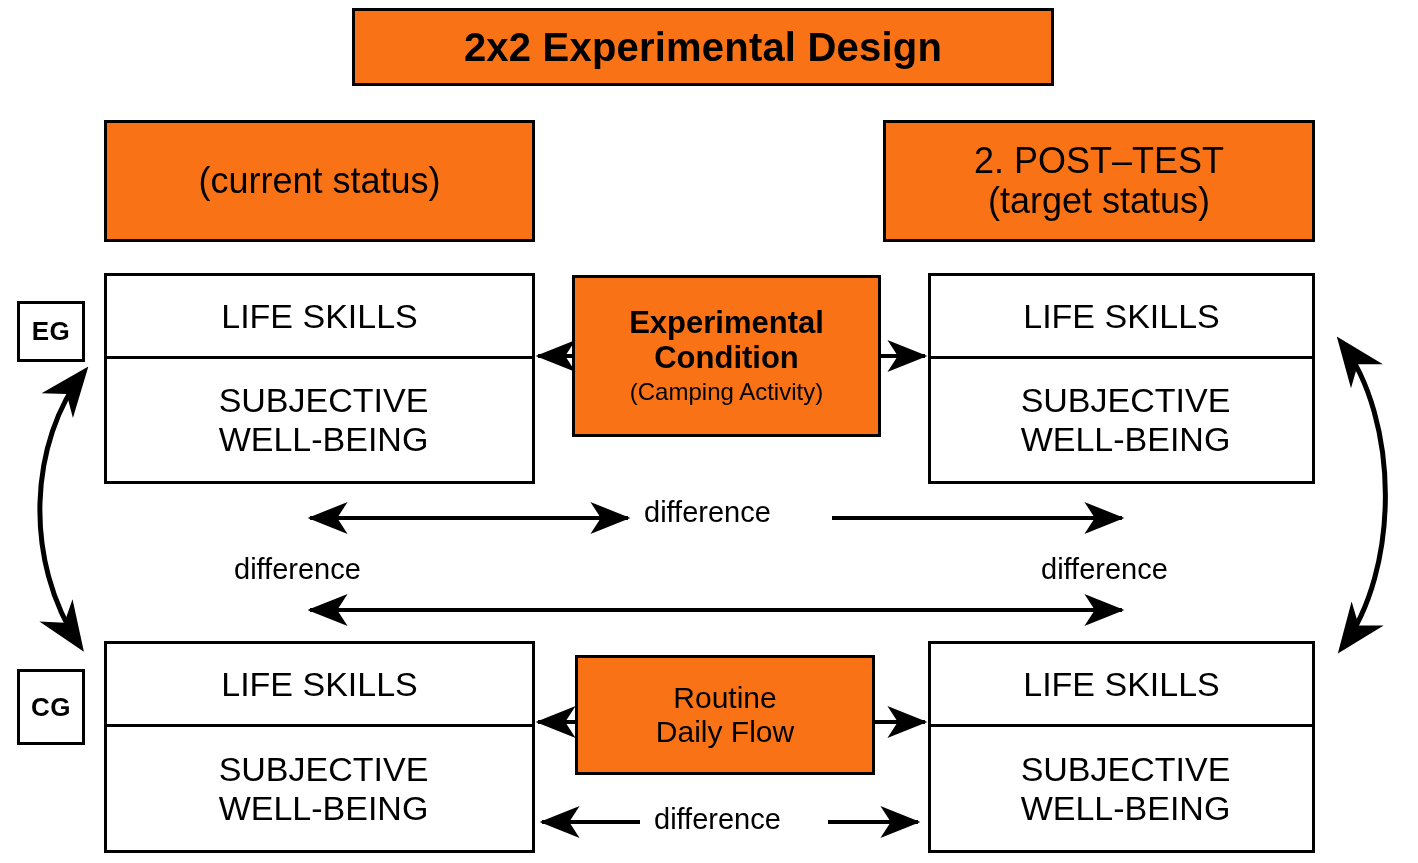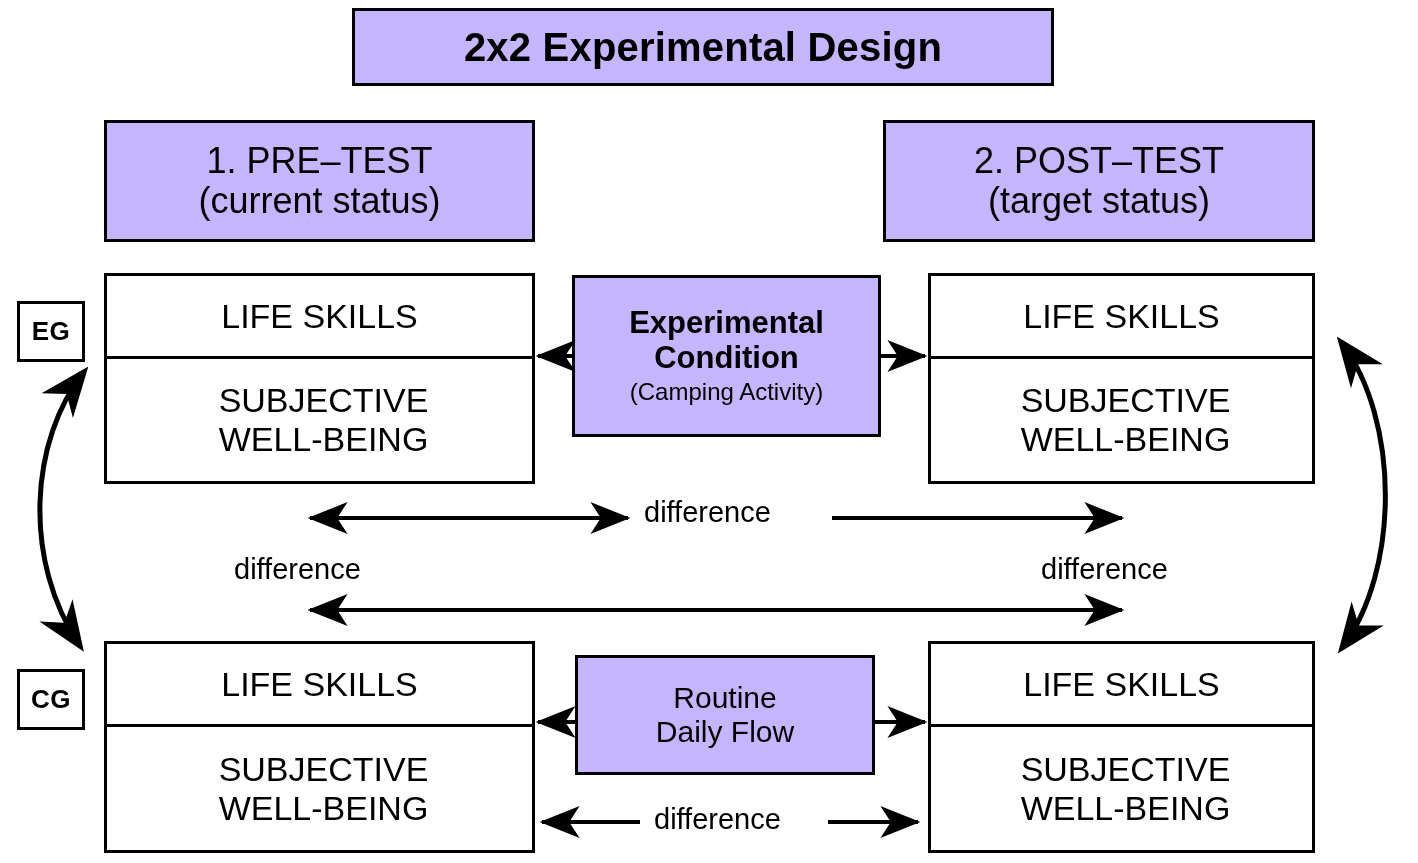--- a/index.html
+++ b/index.html
@@ -15,21 +15,21 @@
     position: relative;
     width: 1418px;
     height: 863px;
     background: #ffffff;
     overflow: hidden;
   }
   .box {
     position: absolute;
     box-sizing: border-box;
     border: 3px solid #000;
-    background: #c4b5fd;
+    background: #f97316;
     display: flex;
     flex-direction: column;
     align-items: center;
     justify-content: center;
     text-align: center;
     line-height: 1.12;
   }
   
   #title-box {
     left: 352px; top: 8px; width: 702px; height: 78px;
@@ -63,21 +63,21 @@
     background: #fff;
     display: flex;
     align-items: center;
     justify-content: center;
     font-size: 26px;
     font-weight: 700;
     letter-spacing: 0.5px;
     margin-left: 6px;
   }
   #eg-chip { left: 11px; top: 301px; width: 68px; height: 61px; }
-  #cg-chip { left: 11px; top: 669px; width: 68px; height: 61px; }
+  #cg-chip { left: 11px; top: 669px; width: 68px; height: 76px; }
   
   .measure-box {
     position: absolute;
     box-sizing: border-box;
     border: 3px solid #000;
     background: #fff;
     display: flex;
     flex-direction: column;
   }
   .measure-box .cell {
@@ -137,21 +137,20 @@
 </head>
 <body>
 
 <div id="stage">
 
   <div class="box" id="title-box">
     <div class="txt">2x2 Experimental Design</div>
   </div>
 
   <div class="box header-box" id="pretest-box">
-    <div class="line1">1. PRE–TEST</div>
     <div class="line2">(current status)</div>
   </div>
 
   <div class="box header-box" id="posttest-box">
     <div class="line1">2. POST–TEST</div>
     <div class="line2">(target status)</div>
   </div>
 
   <div class="chip" id="eg-chip">EG</div>
   <div class="chip" id="cg-chip">CG</div>

